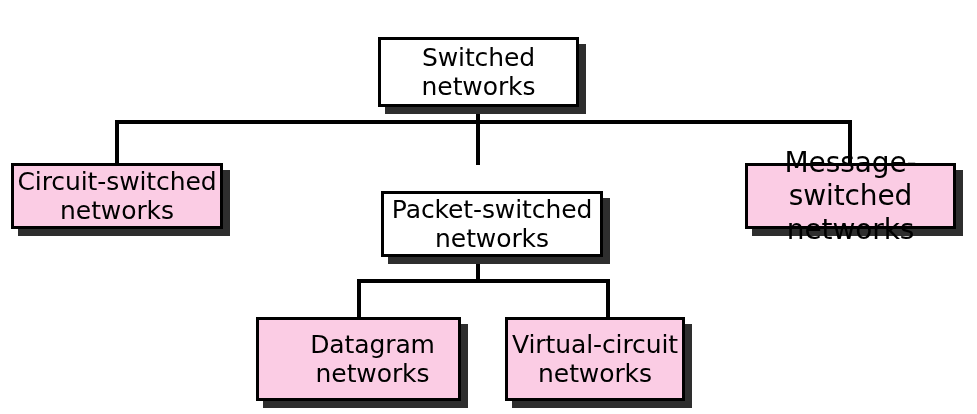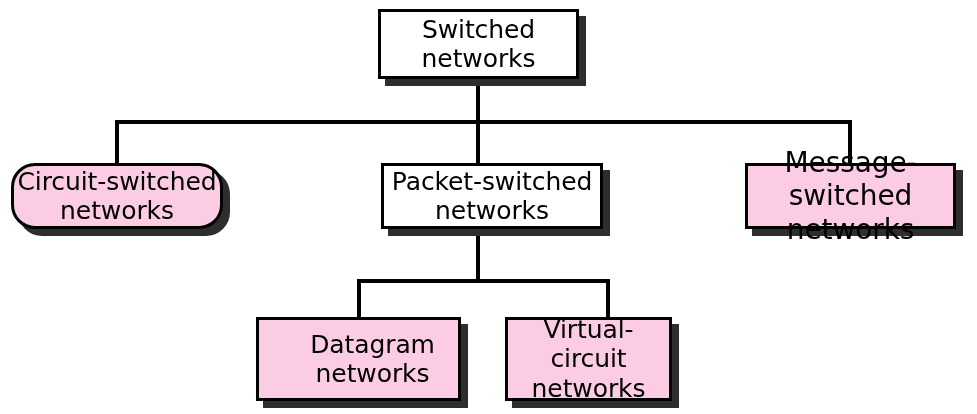--- a/index.html
+++ b/index.html
@@ -36,36 +36,36 @@
     align-items: center;
     justify-content: center;
     text-align: center;
     line-height: 1.18;
     font-size: 25px;
     color: #000000;
     letter-spacing: -0.1px;
     box-shadow: 7px 7px 0 0 #2e2e2e;
     z-index: 2;
   }
-  .node.white { background: #ffffff; }
+  .node.white { background: #ffffff; margin-top: 28px; }
   .node.pink  { background: #fbcce4; }
 
   .node .label {
     display: block;
     white-space: pre-line;
     padding: 0 2px;
   }
 
   
   #node-switched          { left: 378px; top:   9px; width: 201px; height:  70px; }
-  #node-circuit-switched  { left:  11px; top: 163px; width: 212px; height:  66px; border-radius: 24px; }
+  #node-circuit-switched  { left:  11px; top: 163px; width: 212px; height:  66px; }
   #node-packet-switched   { left: 381px; top: 163px; width: 222px; height:  66px; }
   #node-message-switched  { left: 745px; top: 163px; width: 211px; height:  66px; font-size: 28px;}
   #node-datagram          { left: 256px; top: 317px; width: 205px; height:  84px; padding-left: 28px; }
-  #node-virtual-circuit   { left: 505px; top: 317px; width: 167px; height:  84px; }
+  #node-virtual-circuit   { left: 505px; top: 317px; width: 180px; height:  84px; }
 
   
   #conn1-stem   { left: 476px; top:  78px; height:  46px; }
   #conn1-bus    { left: 115px; top: 120px; width: 737px; }
   #conn1-left   { left: 115px; top: 120px; height:  45px; }
   #conn1-mid    { left: 476px; top: 120px; height:  45px; }
   #conn1-right  { left: 848px; top: 120px; height:  45px; }
 
   
   #conn2-stem   { left: 476px; top: 229px; height:  54px; }

